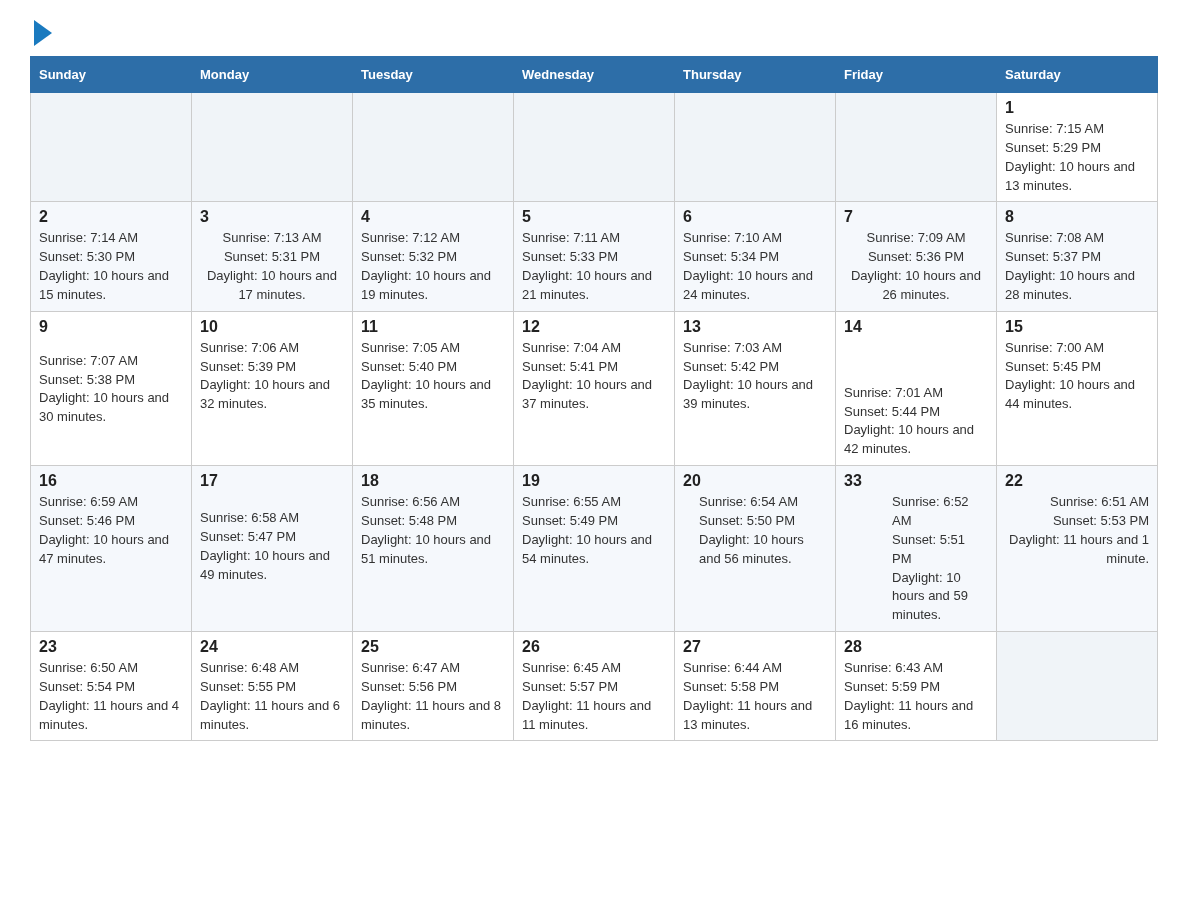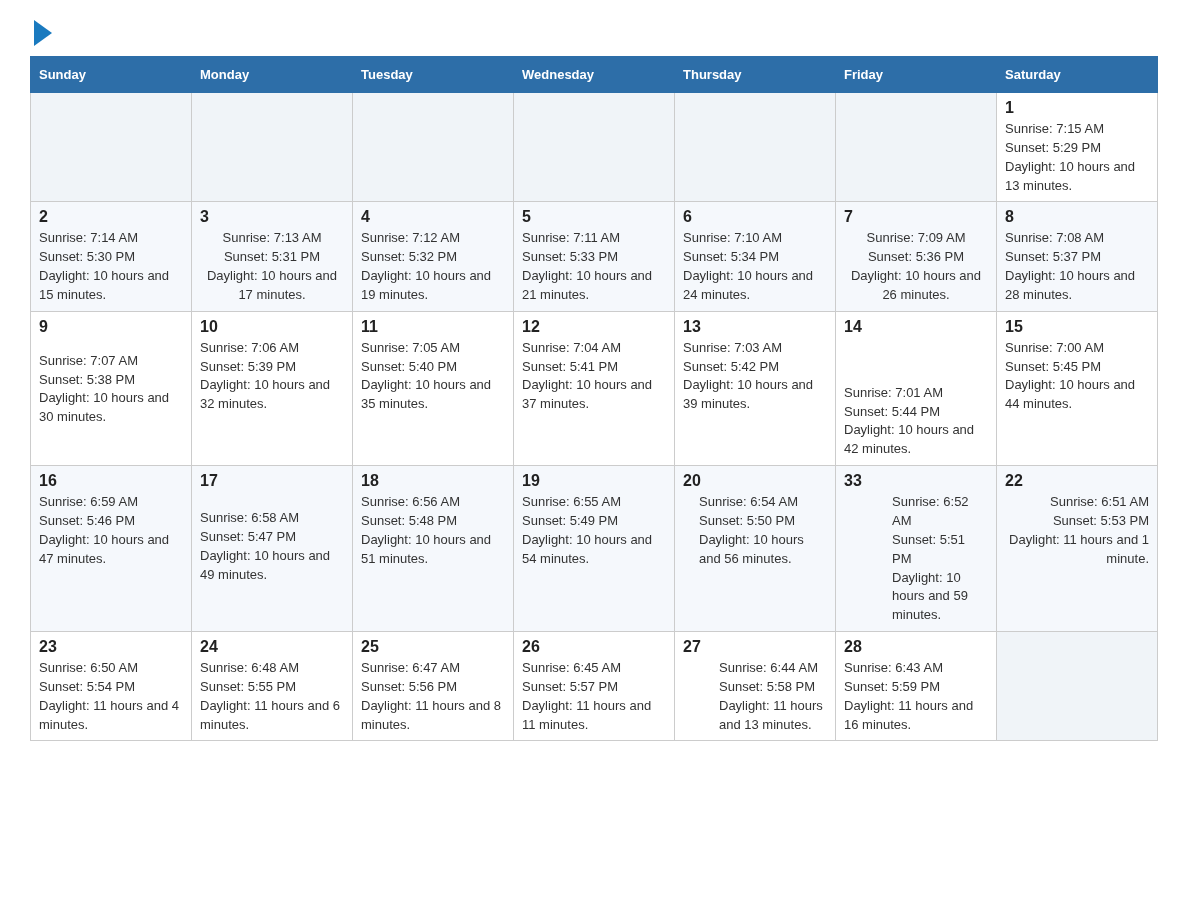--- a/index.html
+++ b/index.html
@@ -303,21 +303,21 @@
 Daylight: 11 hours and 8 minutes.</div>
         </td>
         <td>
           <span class="day-number">26</span>
           <div class="day-info" style="white-space: pre-line;">Sunrise: 6:45 AM
 Sunset: 5:57 PM
 Daylight: 11 hours and 11 minutes.</div>
         </td>
         <td>
           <span class="day-number">27</span>
-          <div class="day-info" style="white-space: pre-line; margin-left: 36px;">Sunrise: 6:44 AM
+          <div class="day-info" style="white-space: pre-line;">Sunrise: 6:44 AM
 Sunset: 5:58 PM
 Daylight: 11 hours and 13 minutes.</div>
         </td>
         <td>
           <span class="day-number">28</span>
           <div class="day-info" style="white-space: pre-line;">Sunrise: 6:43 AM
 Sunset: 5:59 PM
 Daylight: 11 hours and 16 minutes.</div>
         </td>
         <td class="empty-cell"></td>

